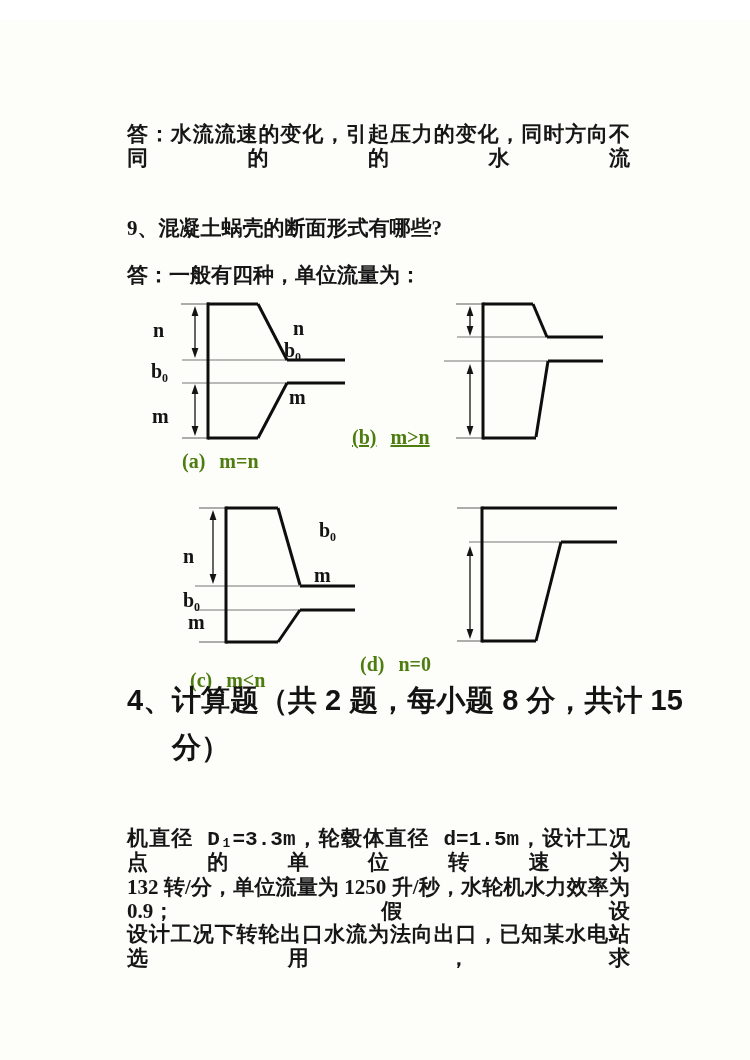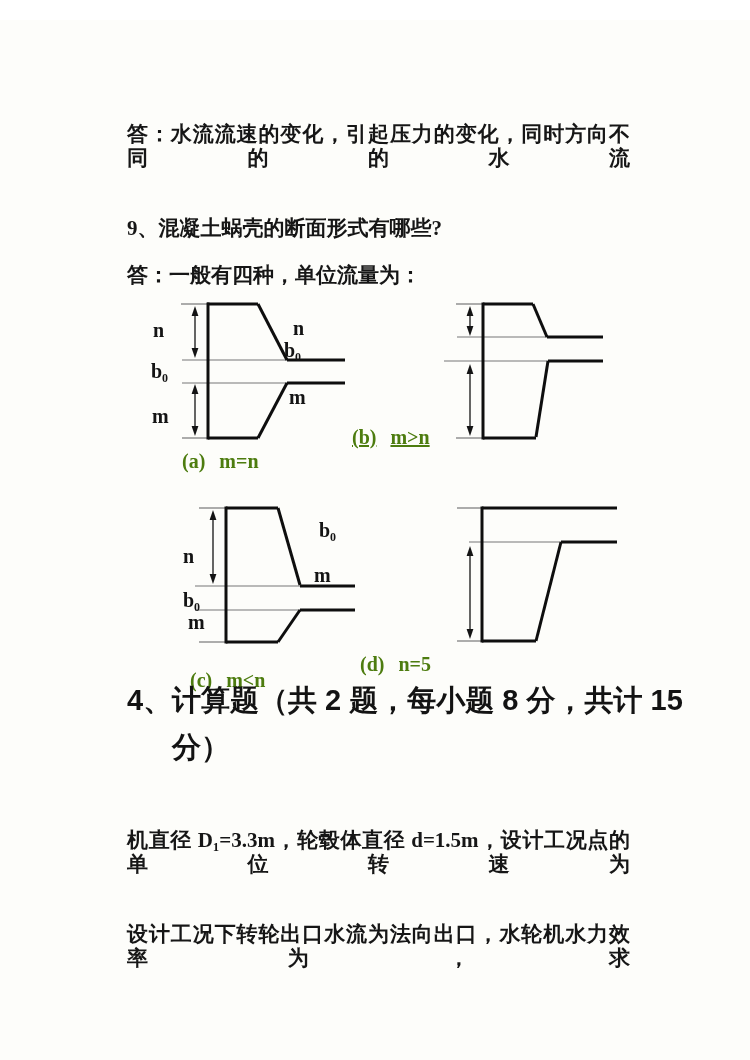--- a/index.html
+++ b/index.html
@@ -190,23 +190,24 @@
   <div class="caption" style="left:182px;top:430px;">
     <span>(a)</span><span class="cap-rel">m=n</span>
   </div>
   <div class="caption" style="left:352px;top:406px;text-decoration:underline;">
     <span>(b)</span><span class="cap-rel">m&gt;n</span>
   </div>
   <div class="caption" style="left:190px;top:649px;">
     <span>(c)</span><span class="cap-rel">m&lt;n</span>
   </div>
   <div class="caption" style="left:360px;top:633px;">
-    <span>(d)</span><span class="cap-rel">n=5</span>
+    <span>(d)</span><span class="cap-rel">n=0</span>
   </div>
 
   <div class="heading" style="left:127px;top:664px;">4、</div>
   <div class="heading" style="left:172px;top:664px;">计算题（共 2 题，每小题 8 分，共计 15</div>
   <div class="heading" style="left:172px;top:711px;">分）</div>
 
-  <div class="bodyline jst" style="top:808px;">机直径 D₁=3.3m，轮毂体直径 d=1.5m，设计工况点的单位转速为</div>
-  <div class="bodyline jst" style="top:902px;">设计工况下转轮出口水流为法向出口，水轮机水力效率为，求</div>
+  <div class="bodyline jst" style="top:808px;font-family:Liberation Mono, monospace;">机直径 D₁=3.3m，轮毂体直径 d=1.5m，设计工况点的单位转速为</div>
+  <div class="bodyline jst" style="top:855px;">132 转/分，单位流量为 1250 升/秒，水轮机水力效率为 0.9；假设</div>
+  <div class="bodyline jst" style="top:902px;">设计工况下转轮出口水流为法向出口，已知某水电站选用，求</div>
 
 </div>
 
 </body></html>

